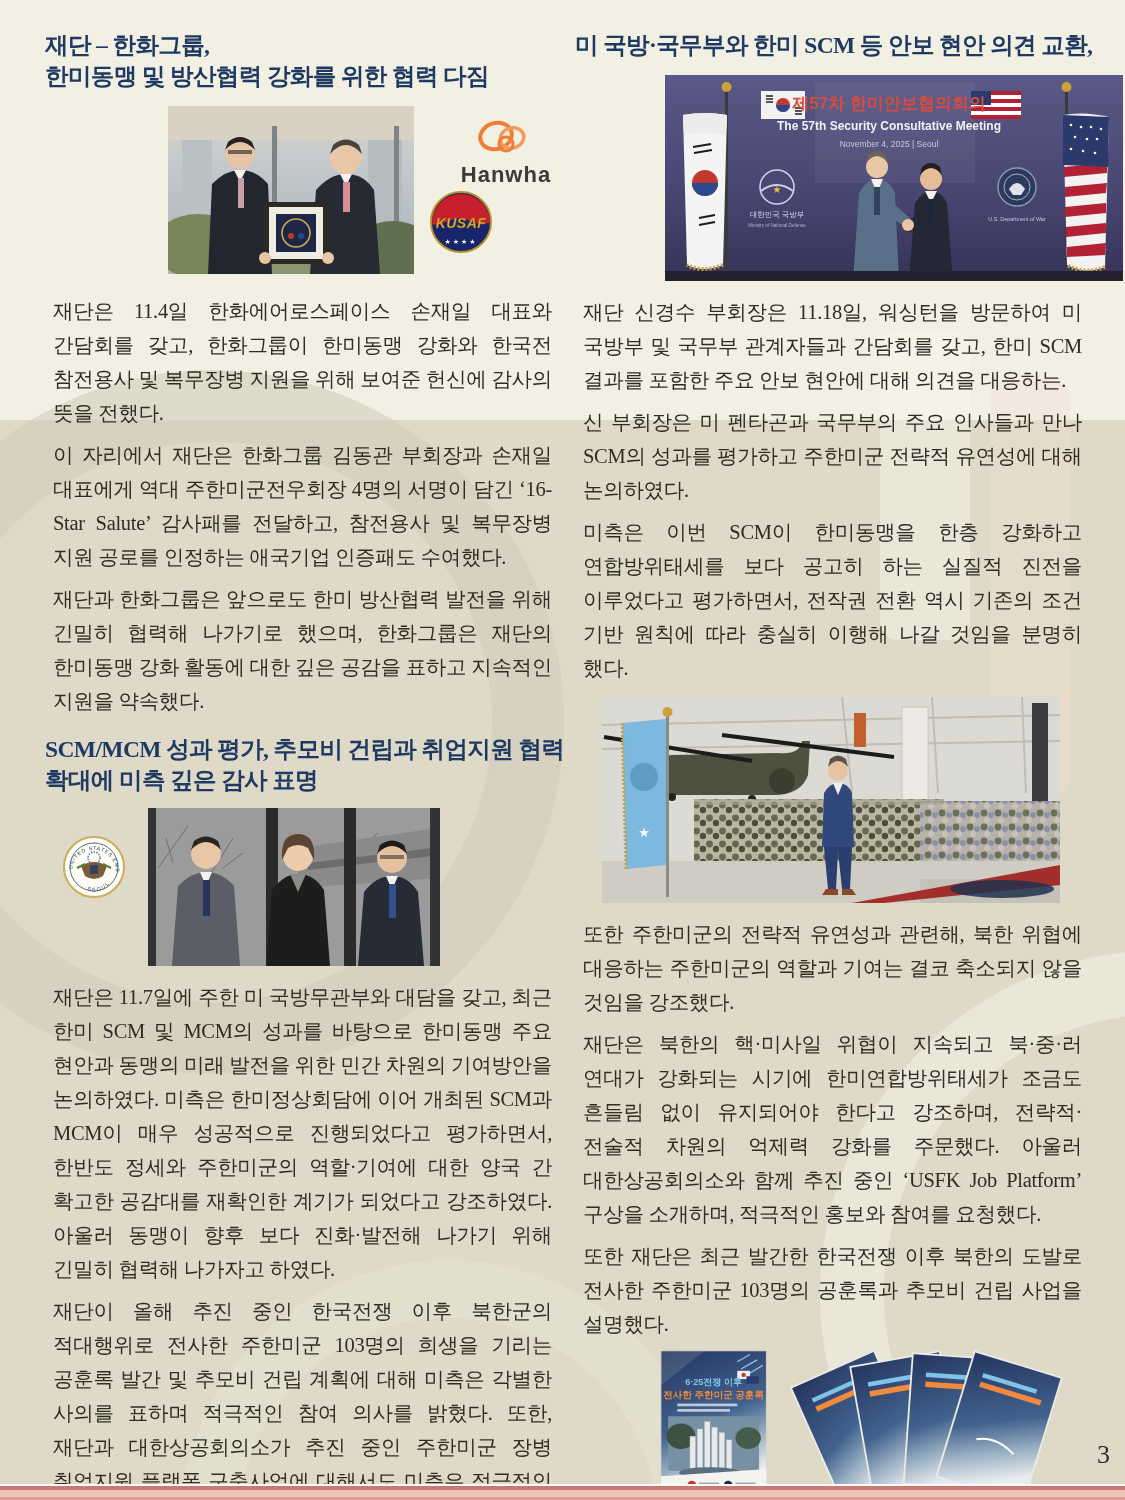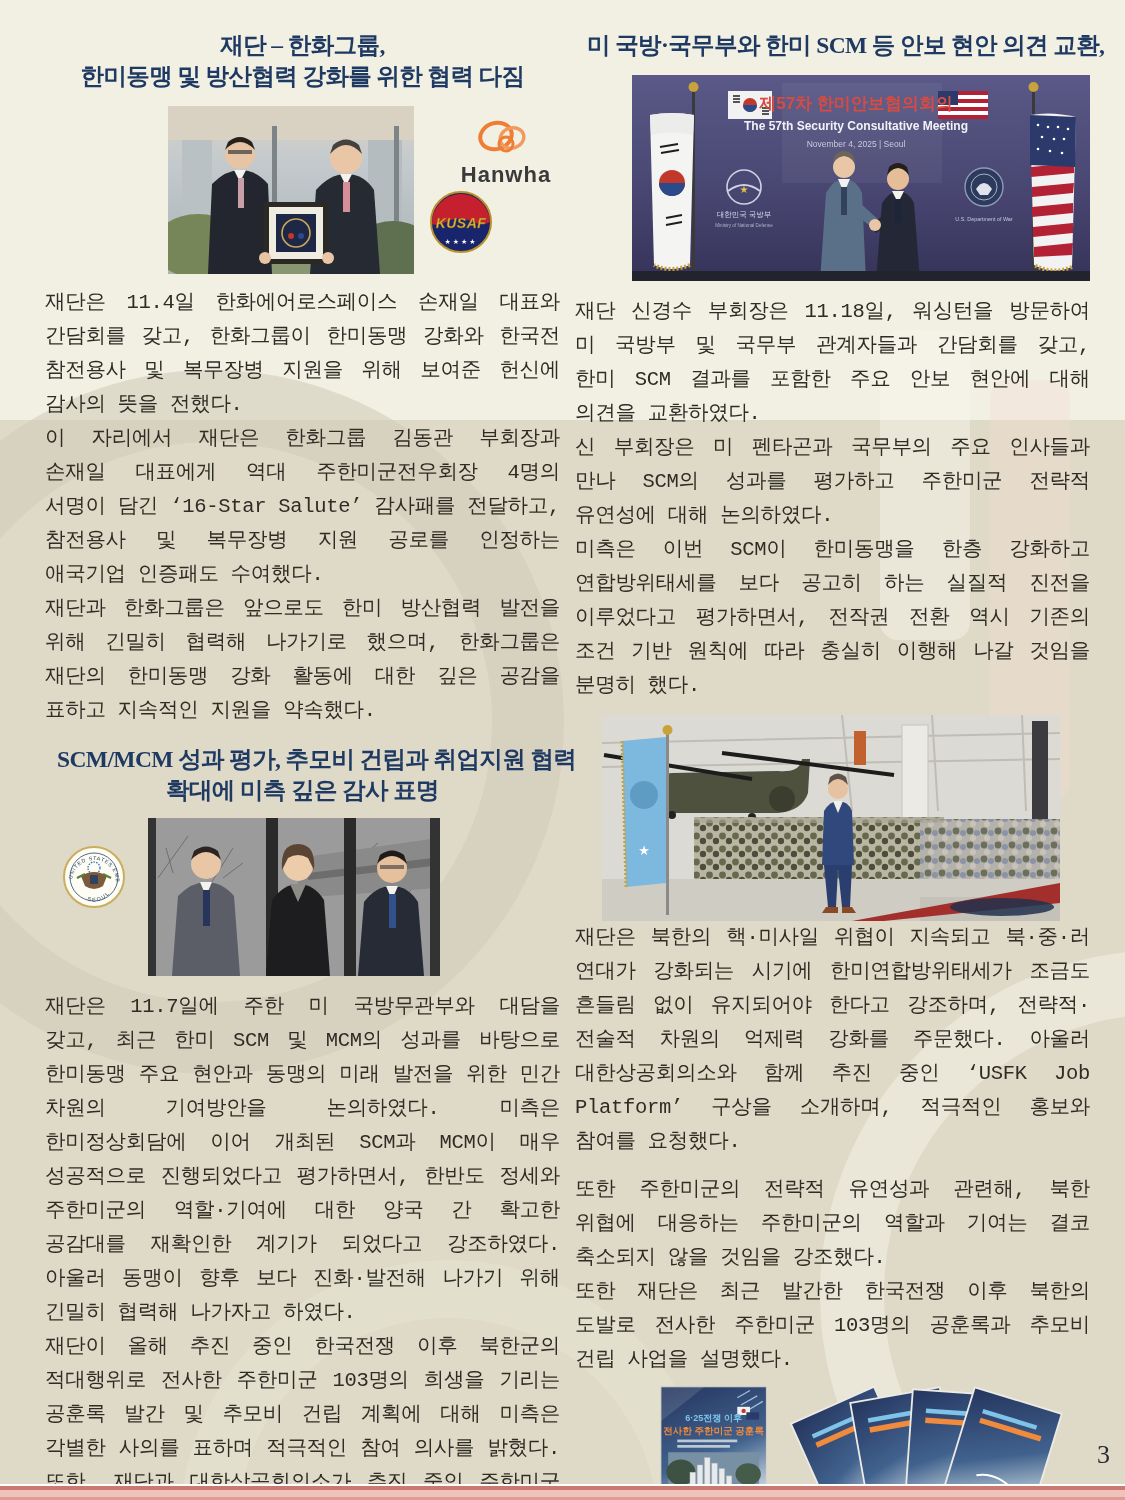--- a/index.html
+++ b/index.html
@@ -14,27 +14,27 @@
   .wm2{left:820px;top:950px;width:560px;height:560px;border:64px solid rgba(243,240,229,.55);}
   .wm3{left:880px;top:330px;width:90px;height:310px;border:none;border-radius:18px;background:rgba(248,246,238,.45);}
   .wm4{left:990px;top:380px;width:80px;height:420px;border:none;border-radius:18px;background:rgba(243,222,209,.35);}
   .wm5{left:180px;top:1260px;width:420px;height:420px;border:58px solid rgba(233,228,213,.45);}
 
   .col{position:absolute;top:0;width:515px;}
   .col-left{left:45px;}
   .col-right{left:575px;}
 
   h2.headline{
-    margin:12px;color:#1e3a63;font-size:23.5px;line-height:31px;font-weight:700;
-    text-align:center;letter-spacing:-0.6px;white-space:nowrap;
+    margin:0;color:#1e3a63;font-size:23.5px;line-height:31px;font-weight:700;
+    letter-spacing:-0.6px;white-space:nowrap;
   }
   .headline span{display:block;}
   p.body{
-    margin:0;color:#2f2c25;font-size:20.5px;line-height:34px;
-    text-align:justify;text-justify:inter-word;word-break:keep-all;letter-spacing:-0.3px;font-family:Liberation Mono, monospace;
+    margin:8px;color:#2f2c25;font-size:20.5px;line-height:34px;
+    text-align:justify;text-justify:inter-word;word-break:keep-all;letter-spacing:-0.3px;
   }
   .mt{margin-top:11px;}
   .photo{position:relative;background:#777;overflow:hidden;}
   .photo svg{display:block;}
 
   .row1{position:relative;height:180px;margin-top:14px;}
   .row2{position:relative;height:160px;margin-top:12px;}
 
   .pagenum{
     position:absolute;left:1080px;top:1440px;width:30px;text-align:right;
@@ -199,21 +199,21 @@
   <p class="body" style="margin-top:12px;">재단은 11.7일에 주한 미 국방무관부와 대담을 갖고, 최근 한미 SCM 및 MCM의 성과를 바탕으로 한미동맹 주요 현안과 동맹의 미래 발전을 위한 민간 차원의 기여방안을 논의하였다. 미측은 한미정상회담에 이어 개최된 SCM과 MCM이 매우 성공적으로 진행되었다고 평가하면서, 한반도 정세와 주한미군의 역할·기여에 대한 양국 간 확고한 공감대를 재확인한 계기가 되었다고 강조하였다. 아울러 동맹이 향후 보다 진화·발전해 나가기 위해 긴밀히 협력해 나가자고 하였다.</p>
   <p class="body mt">재단이 올해 추진 중인 한국전쟁 이후 북한군의 적대행위로 전사한 주한미군 103명의 희생을 기리는 공훈록 발간 및 추모비 건립 계획에 대해 미측은 각별한 사의를 표하며 적극적인 참여 의사를 밝혔다. 또한, 재단과 대한상공회의소가 추진 중인 주한미군 장병 취업지원 플랫폼 구축사업에 대해서도 미측은 적극적인 홍보와 협조를 약속하였다.</p>
 </div>
 
 <div class="col col-right">
 
   <h2 class="headline" style="margin-top:30px;">
     <span>미 국방·국무부와 한미 SCM 등 안보 현안 의견 교환,</span>
   </h2>
 
-  <div class="photo" style="margin:14px 0 0 57px;width:458px;height:206px;">
+  <div class="photo" style="margin:14px 0 0 90px;width:458px;height:206px;">
     <svg width="458" height="206" viewBox="0 0 458 206">
       <defs>
         <linearGradient id="purpG" x1="0" y1="0" x2="0" y2="1">
           <stop offset="0" stop-color="#5a5987"></stop>
             <stop offset="0.6" stop-color="#474570"></stop>
             <stop offset="1" stop-color="#353358"></stop>
         </linearGradient>
       </defs>
       <rect width="458" height="206" fill="url(#purpG)"></rect>
       <rect x="150" y="8" width="160" height="100" fill="#ffffff" opacity="0.05"></rect>
@@ -310,21 +310,21 @@
         <path d="M244,206 L250,128 Q258,116 266,116 Q276,116 282,128 L288,206 Z" fill="#242836"></path>
         <path d="M260,116 L266,128 L272,116 Z" fill="#f4f2ee"></path>
         <rect x="263" y="124" width="6" height="24" fill="#1d2538"></rect>
         <path d="M252,140 L238,150 L244,158 L256,150 Z" fill="#242836"></path>
         <circle cx="243" cy="150" r="6" fill="#e9c7a6"></circle>
       </g>
       <rect x="0" y="196" width="458" height="10" fill="#23222f"></rect>
     </svg>
   </div>
 
-  <p class="body" style="margin-top:14px;">재단 신경수 부회장은 11.18일, 워싱턴을 방문하여 미 국방부 및 국무부 관계자들과 간담회를 갖고, 한미 SCM 결과를 포함한 주요 안보 현안에 대해 의견을 교환하였다.</p>
+  <p class="body" style="margin-top:14px;">재단 신경수 부회장은 11.18일, 워싱턴을 방문하여 미 국방부 및 국무부 관계자들과 간담회를 갖고, 한미 SCM 결과를 포함한 주요 안보 현안에 대해 의견을 대응하는.</p>
   <p class="body mt">신 부회장은 미 펜타곤과 국무부의 주요 인사들과 만나 SCM의 성과를 평가하고 주한미군 전략적 유연성에 대해 논의하였다.</p>
   <p class="body mt">미측은 이번 SCM이 한미동맹을 한층 강화하고 연합방위태세를 보다 공고히 하는 실질적 진전을 이루었다고 평가하면서, 전작권 전환 역시 기존의 조건 기반 원칙에 따라 충실히 이행해 나갈 것임을 분명히 했다.</p>
 
   <div class="photo" style="margin:12px 0 0 27px;width:458px;height:206px;">
     <svg width="458" height="206" viewBox="0 0 458 206">
       <defs>
         <pattern id="crowdA" width="13" height="13" patternUnits="userSpaceOnUse">
           <rect width="13" height="13" fill="#b9b6a4"></rect>
           <circle cx="3.5" cy="4" r="3.4" fill="#67694d"></circle>
           <circle cx="10" cy="9" r="3.2" fill="#4c4e3a"></circle>
@@ -378,22 +378,22 @@
         <path d="M226,70 Q236,58 246,70 L244,62 Q236,55 228,62 Z" fill="#5c5248"></path>
         <path d="M220,150 L222,96 Q228,86 236,86 Q246,86 250,96 L252,150 Z" fill="#31487c"></path>
         <path d="M231,86 L236,98 L241,86 Z" fill="#f1efe9"></path>
         <path d="M222,150 L226,192 L234,192 L236,154 L240,192 L248,192 L250,150 Z" fill="#2a3f70"></path>
         <path d="M224,192 L236,192 L236,198 L220,198 Z" fill="#8a4a26"></path>
         <path d="M240,192 L250,192 L254,198 L240,198 Z" fill="#8a4a26"></path>
       </g>
     </svg>
   </div>
 
+  <p class="body" style="margin-top:14px;">또한 주한미군의 전략적 유연성과 관련해, 북한 위협에 대응하는 주한미군의 역할과 기여는 결코 축소되지 않을 것임을 강조했다.</p>
   <p class="body mt">재단은 북한의 핵·미사일 위협이 지속되고 북·중·러 연대가 강화되는 시기에 한미연합방위태세가 조금도 흔들림 없이 유지되어야 한다고 강조하며, 전략적·전술적 차원의 억제력 강화를 주문했다. 아울러 대한상공회의소와 함께 추진 중인 ‘USFK Job Platform’ 구상을 소개하며, 적극적인 홍보와 참여를 요청했다.</p>
-  <p class="body" style="margin-top:14px;">또한 주한미군의 전략적 유연성과 관련해, 북한 위협에 대응하는 주한미군의 역할과 기여는 결코 축소되지 않을 것임을 강조했다.</p>
   <p class="body mt">또한 재단은 최근 발간한 한국전쟁 이후 북한의 도발로 전사한 주한미군 103명의 공훈록과 추모비 건립 사업을 설명했다.</p>
 
   <div style="position:relative;margin:8px 0 0 55px;width:440px;height:150px;">
     <svg width="440" height="150" viewBox="0 0 440 165">
       <defs>
         <linearGradient id="covG" x1="0" y1="0" x2="0.3" y2="1">
           <stop offset="0" stop-color="#24355e"></stop>
             <stop offset="0.55" stop-color="#41628e"></stop>
             <stop offset="0.8" stop-color="#9fb4c6"></stop>
             <stop offset="1" stop-color="#e8ecef"></stop>

